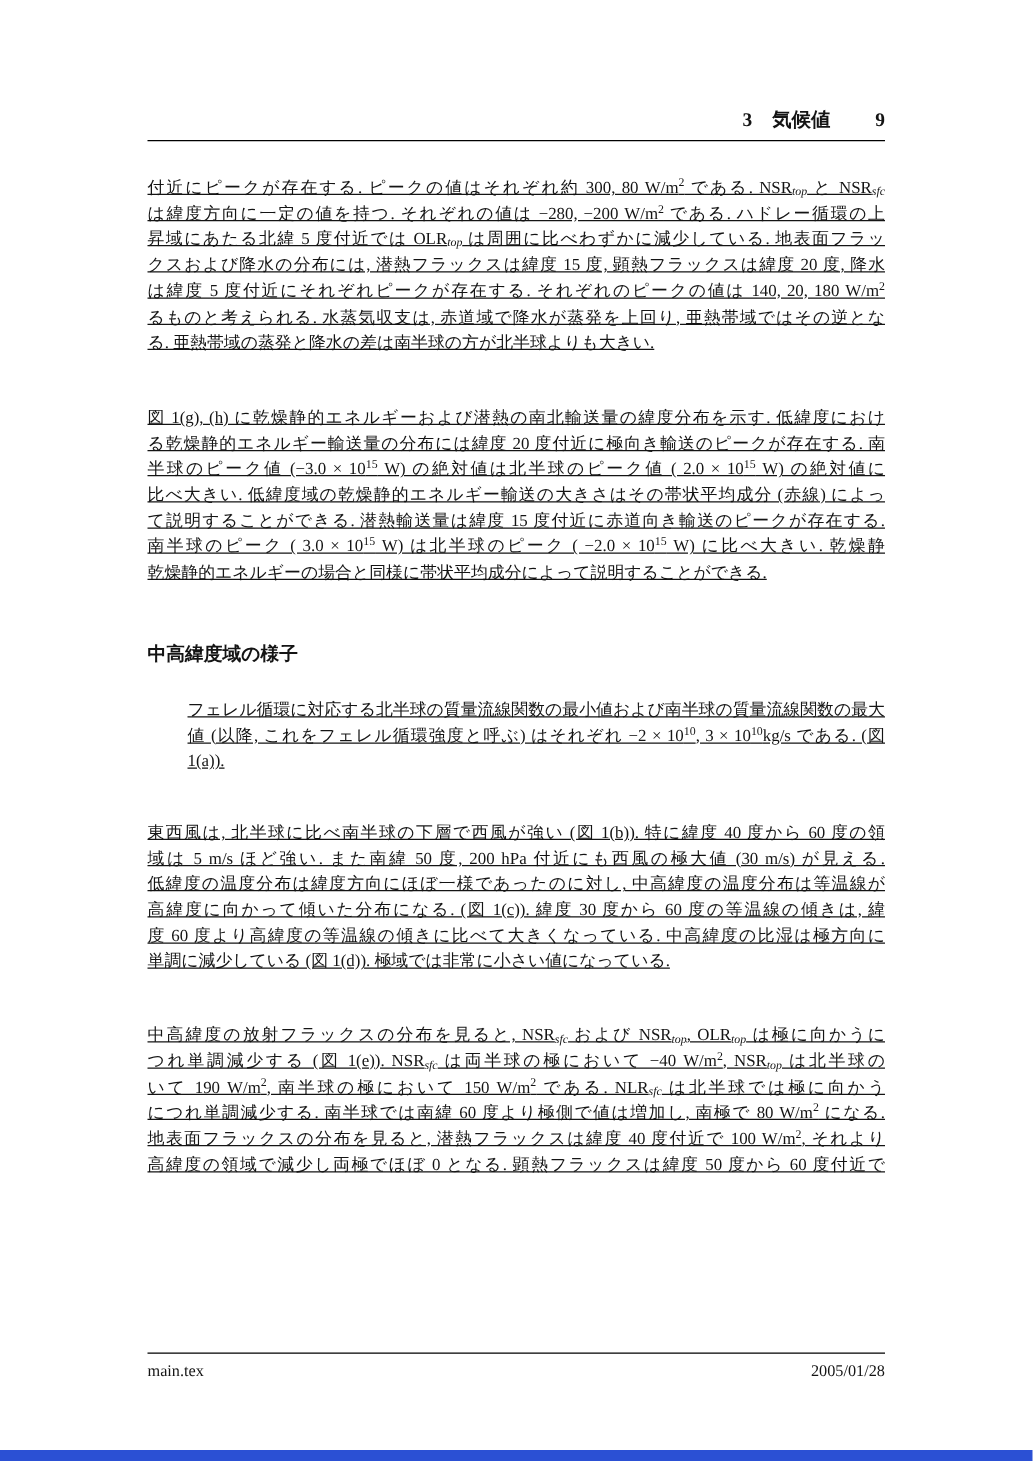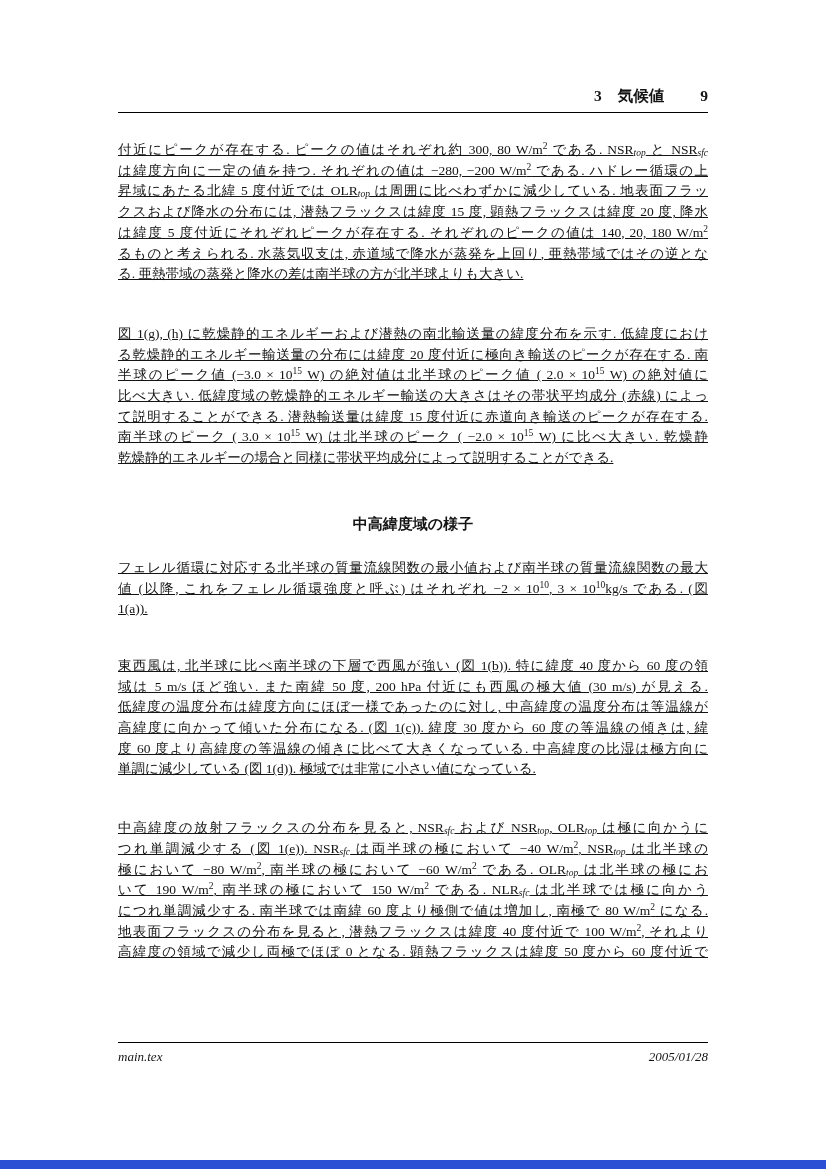--- a/index.html
+++ b/index.html
@@ -16,29 +16,29 @@
   .runhead .secnum  { margin-right:16px; font-family:"Liberation Serif","DejaVu Serif",serif; }
   .runhead .pageno  { margin-left:36px; font-family:"Liberation Serif","DejaVu Serif",serif; }
   .headrule { border-bottom:1.3px solid #000; margin-top:5px; }
   .para { font-size:13.5px; line-height:20.7px; }
   .line { text-align:justify; text-align-last:justify;text-decoration:underline; }
   .line.lastline { text-align-last:left; }
   .sub { font-size:9.5px; font-style:italic; vertical-align:-2px; line-height:0; }
   .sup { font-size:9.5px; vertical-align:5px; line-height:0; }
   #p1 { margin-top:27px; }
   #p2 { margin-top:39px; }
-  #h1 { margin-top:44px;text-align:center; }
+  #h1 { margin-top:44px; }
   .doc-heading {
     font-family:"Liberation Sans","DejaVu Sans",sans-serif;
     font-weight:bold; font-size:15px; line-height:21px;
   }
-  #p3 { margin-top:24px; }
+  #p3 { margin-top:24px;margin-left:32px; }
   #p4 { margin-top:36px; }
   #p5 { margin-top:38px; }
-  .footer { position:absolute; left:118px; width:590px; top:1042px;font-style:italic; }
+  .footer { position:absolute; left:118px; width:590px; top:1082px; }
   .footrule { border-top:1.3px solid #000; }
   .footrow { display:flex; justify-content:space-between; font-size:13px; margin-top:6px; }
   .accent-bar { position:absolute; left:0; bottom:0; width:826px; height:9px; }
 </style>
 </head>
 <body>
 
 <div class="content">
 
   <div class="runhead">
@@ -77,21 +77,20 @@
         <div class="line"><span>東西風は, 北半球に比べ南半球の下層で西風が強い (図 1(b)). 特に緯度 40 度から 60 度の領</span></div>
         <div class="line"><span>域は 5 m/s ほど強い. また南緯 50 度, 200 hPa 付近にも西風の極大値 (30 m/s) が見える.</span></div>
         <div class="line"><span>低緯度の温度分布は緯度方向にほぼ一様であったのに対し, 中高緯度の温度分布は等温線が</span></div>
         <div class="line"><span>高緯度に向かって傾いた分布になる. (図 1(c)). 緯度 30 度から 60 度の等温線の傾きは, 緯</span></div>
         <div class="line"><span>度 60 度より高緯度の等温線の傾きに比べて大きくなっている. 中高緯度の比湿は極方向に</span></div>
         <div class="line lastline"><span>単調に減少している (図 1(d)). 極域では非常に小さい値になっている.</span></div>
       </div>
       <div id="p5" class="para">
         <div class="line"><span>中高緯度の放射フラックスの分布を見ると, NSR</span><span class="sub">sfc</span><span> および NSR</span><span class="sub">top</span><span>, OLR</span><span class="sub">top</span><span> は極に向かうに</span></div>
         <div class="line"><span>つれ単調減少する (図 1(e)). NSR</span><span class="sub">sfc</span><span> は両半球の極において −40 W/m</span><span class="sup">2</span><span>, NSR</span><span class="sub">top</span><span> は北半球の</span></div>
-        <div class="line"><span>極において −80 W/m</span><span class="sup">2</span><span>, 南半球の極において −60 W/m</span><span class="sup">2</span><span> である. OLR</span><span class="sub">top</span><span> は北半球の極にお</span></div>
         <div class="line"><span>いて 190 W/m</span><span class="sup">2</span><span>, 南半球の極において 150 W/m</span><span class="sup">2</span><span> である. NLR</span><span class="sub">sfc</span><span> は北半球では極に向かう</span></div>
         <div class="line"><span>につれ単調減少する. 南半球では南緯 60 度より極側で値は増加し, 南極で 80 W/m</span><span class="sup">2</span><span> になる.</span></div>
         <div class="line"><span>地表面フラックスの分布を見ると, 潜熱フラックスは緯度 40 度付近で 100 W/m</span><span class="sup">2</span><span>, それより</span></div>
         <div class="line"><span>高緯度の領域で減少し両極でほぼ 0 となる. 顕熱フラックスは緯度 50 度から 60 度付近で</span></div>
       </div>
     </div>
 
 </div>
 
 <div class="footer">

